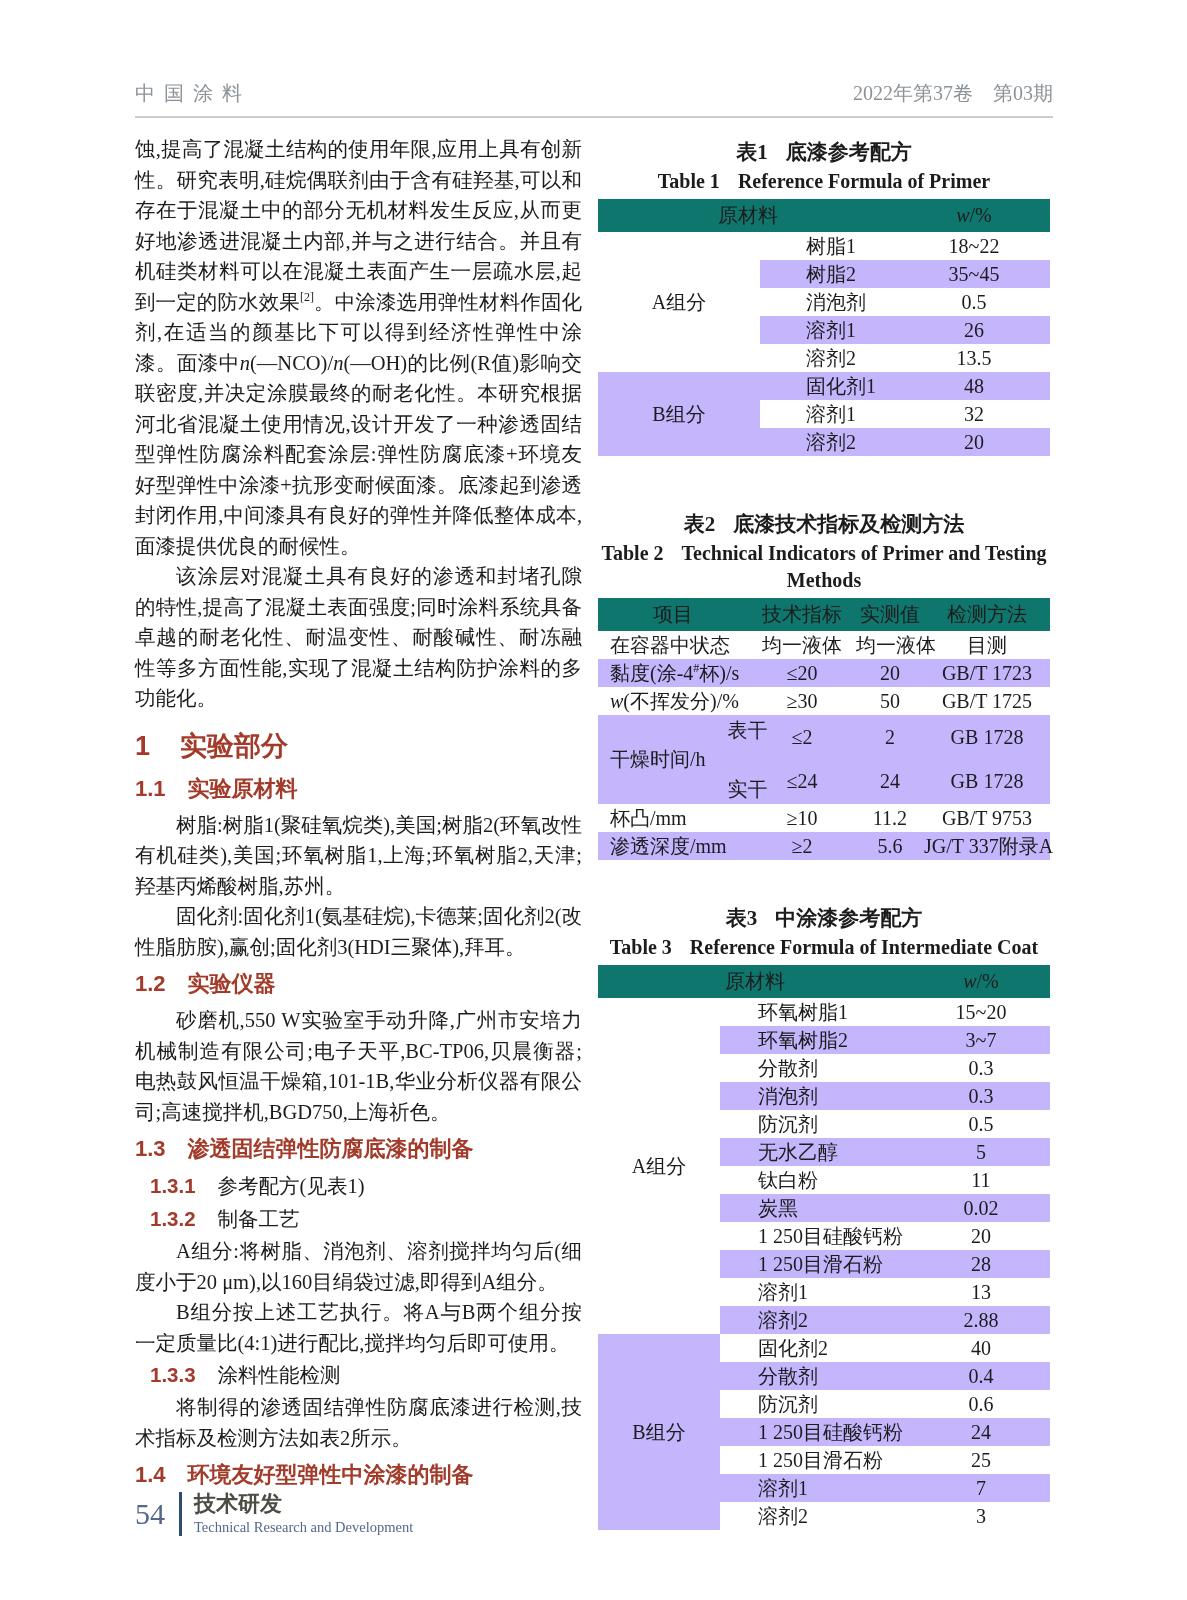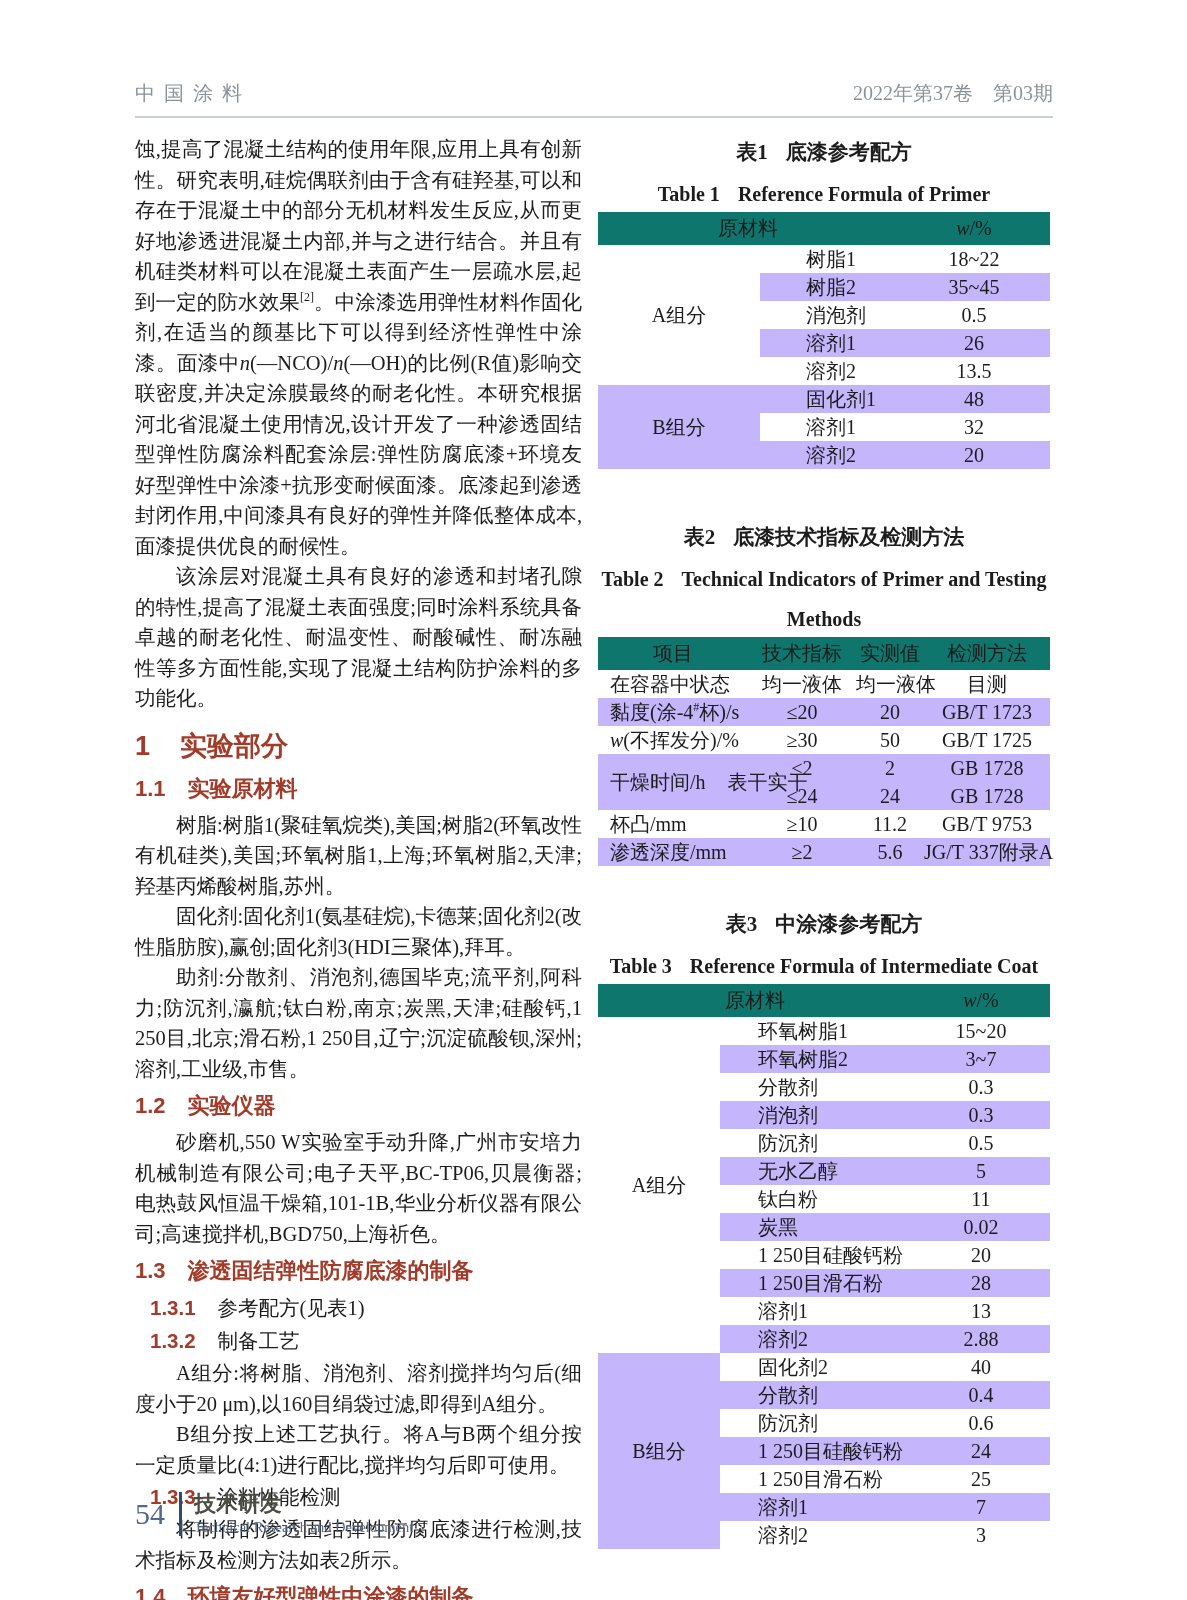--- a/index.html
+++ b/index.html
@@ -37,38 +37,38 @@
   .h2 .hnum { margin-right:22px; }
   .h3 { display:flex; align-items:baseline; line-height:31px; margin:1px 0; }
   .h3 .hnum {
     color:#a23b2a; font-family:"Liberation Sans","DejaVu Sans",sans-serif;
     font-weight:bold; font-size:20.5px; margin-right:22px;margin-left:15px;
   }
   .h3 .htxt { font-size:20.5px; }
   
   .col-right { position:absolute; left:598px; top:132px; width:452px; }
   .cap { text-align:center; font-weight:bold; font-size:21px; margin:8px 0 4px; }
-  .cap-en { text-align:center; font-weight:bold; font-size:20px; margin:17px 0 6px; }
+  .cap-en { text-align:center; font-weight:bold; font-size:20px; margin:4px 0 6px; }
   .cap .cap-label, .cap-en .cap-label { margin-right:18px; }
   .tgap1 { margin-top:6px; }
   table.t { border-collapse:collapse; width:452px; font-size:20px; table-layout:fixed; }
   table.t td { padding:0; height:28px; vertical-align:middle; white-space:nowrap; }
   tr.thead td { background:#0f766e; height:33px; text-align:center; }
   .pink { background:#c4b5fd; }
   .cc { text-align:center; }
   .t1 td.c-mat { text-align:left; padding-left:46px; }
   .t3 td.c-mat { text-align:left; padding-left:38px; }
   td.c-grp { text-align:center; }
   .t2 td.c1 { text-align:left; padding-left:12px; }
   .t2 td { height:30px; }
   .t2 tr.thead td { height:33px; }
   .dry-cell { padding:0 !important; }
   .dry-flex { display:flex; align-items:center; }
   .dry-label { padding-left:12px; }
-  .dry-subs { display:flex; flex-direction:row; margin-left:22px; }
+  .dry-subs { display:flex; flex-direction:column; margin-left:22px;gap:29px; }
   .dry-subs span { line-height:30px; text-align:center; }
   i.var { font-style:italic; font-family:"Liberation Serif","DejaVu Serif",serif; }
   sup.hash { font-size:12px; vertical-align:super; line-height:0; }
   
   .gap-a { height:46px; }
   .gap-b { height:36px; }
   
   .footer { position:absolute; left:135px; top:1492px; display:flex; align-items:center; }
   .page-num { font-size:30px; color:#53688a; margin-right:14px; }
   .foot-block { border-left:3px solid #2e4d6e; padding-left:12px; }
@@ -96,21 +96,20 @@
       <span class="hnum">1</span>
       <span>实验部分</span>
     </div>
 
     <div class="h2">
       <span class="hnum">1.1</span>
       <span>实验原材料</span>
     </div>
     <p class="ind">树脂:树脂1(聚硅氧烷类),美国;树脂2(环氧改性有机硅类),美国;环氧树脂1,上海;环氧树脂2,天津;羟基丙烯酸树脂,苏州。</p>
     <p class="ind">固化剂:固化剂1(氨基硅烷),卡德莱;固化剂2(改性脂肪胺),赢创;固化剂3(HDI三聚体),拜耳。</p>
-    <p class="ind">助剂:分散剂、消泡剂,德国毕克;流平剂,阿科力;防沉剂,瀛航;钛白粉,南京;炭黑,天津;硅酸钙,1 250目,北京;滑石粉,1 250目,辽宁;沉淀硫酸钡,深州;溶剂,工业级,市售。</p>
 
     <div class="h2">
       <span class="hnum">1.2</span>
       <span>实验仪器</span>
     </div>
     <p class="ind">砂磨机,550 W实验室手动升降,广州市安培力机械制造有限公司;电子天平,BC-TP06,贝晨衡器;电热鼓风恒温干燥箱,101-1B,华业分析仪器有限公司;高速搅拌机,BGD750,上海祈色。</p>
 
     <div class="h2">
       <span class="hnum">1.3</span>
       <span>渗透固结弹性防腐底漆的制备</span>

